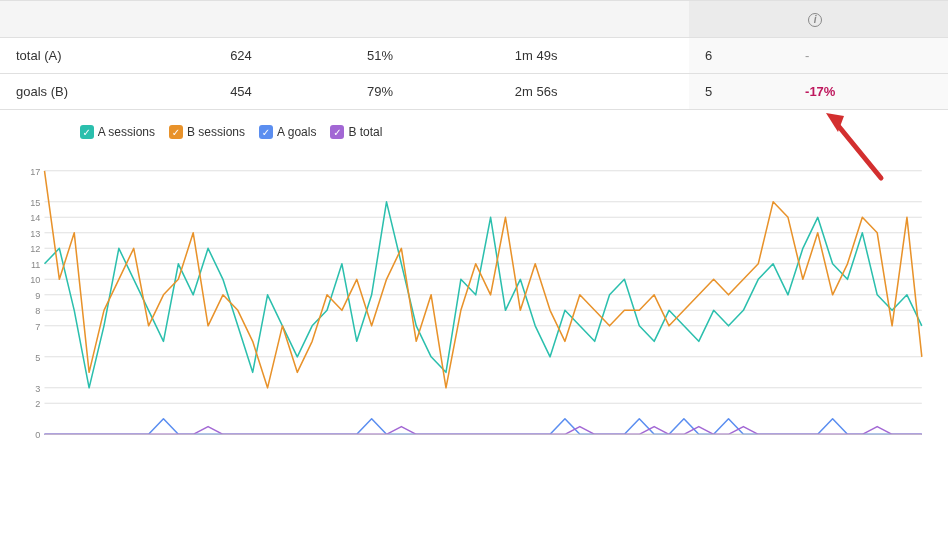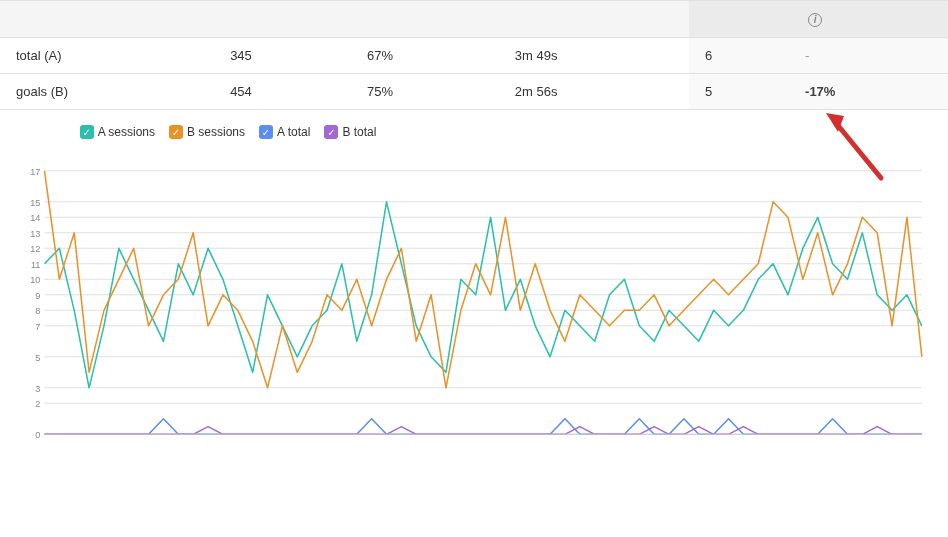--- a/index.html
+++ b/index.html
@@ -35,21 +35,21 @@
       background: #ebebeb;
     }
     .table-section td:nth-child(5),
     .table-section td:nth-child(6) {
       background: #f9f9f9;
     }
     .table-section tbody tr td {
       vertical-align: middle;
     }
     .improvement-negative {
-      color: #404040;
+      color: #be185d;
       font-weight: 600;
     }
     .improvement-neutral {
       color: #999;
     }
     .info-icon {
       display: inline-flex;
       align-items: center;
       justify-content: center;
       width: 14px;
@@ -125,51 +125,51 @@
       <th></th>
       <th>
         <span></span>
         <span class="info-icon">i</span>
       </th>
     </tr>
   </thead>
   <tbody id="table-body">
   <tr>
     <td>total (A)</td>
-    <td>345</td>
-    <td>67%</td>
-    <td>3m 49s</td>
+    <td>624</td>
+    <td>51%</td>
+    <td>1m 49s</td>
     <td>6</td>
     <td><span class="improvement-neutral">-</span></td>
   </tr>
       <tr>
     <td>goals (B)</td>
     <td>454</td>
-    <td>75%</td>
+    <td>79%</td>
     <td>2m 56s</td>
     <td>5</td>
     <td><span class="improvement-negative">-17%</span></td>
   </tr>
     </tbody>
 </table>
 
 <div class="chart-section">
   <span class="chart-title"></span>
   <span class="legend" id="legend-container">
       <div class="legend-item">
     <div class="legend-check" style="background:#2bbfad;">✓</div>
     <span>A sessions</span>
   </div>
       <div class="legend-item">
     <div class="legend-check" style="background:#e8922a;">✓</div>
     <span>B sessions</span>
   </div>
       <div class="legend-item">
     <div class="legend-check" style="background:#5b8ef0;">✓</div>
-    <span>A total</span>
+    <span>A goals</span>
   </div>
       <div class="legend-item">
     <div class="legend-check" style="background:#a267d4;">✓</div>
     <span>B total</span>
   </div>
     </span>
 
   <div class="chart-container">
     <svg class="chart-svg" viewBox="0 0 900 300" preserveAspectRatio="none" id="chart-svg">
     <line x1="28" x2="890" y1="280" y2="280" stroke="#e0e0e0" stroke-width="1"></line>

